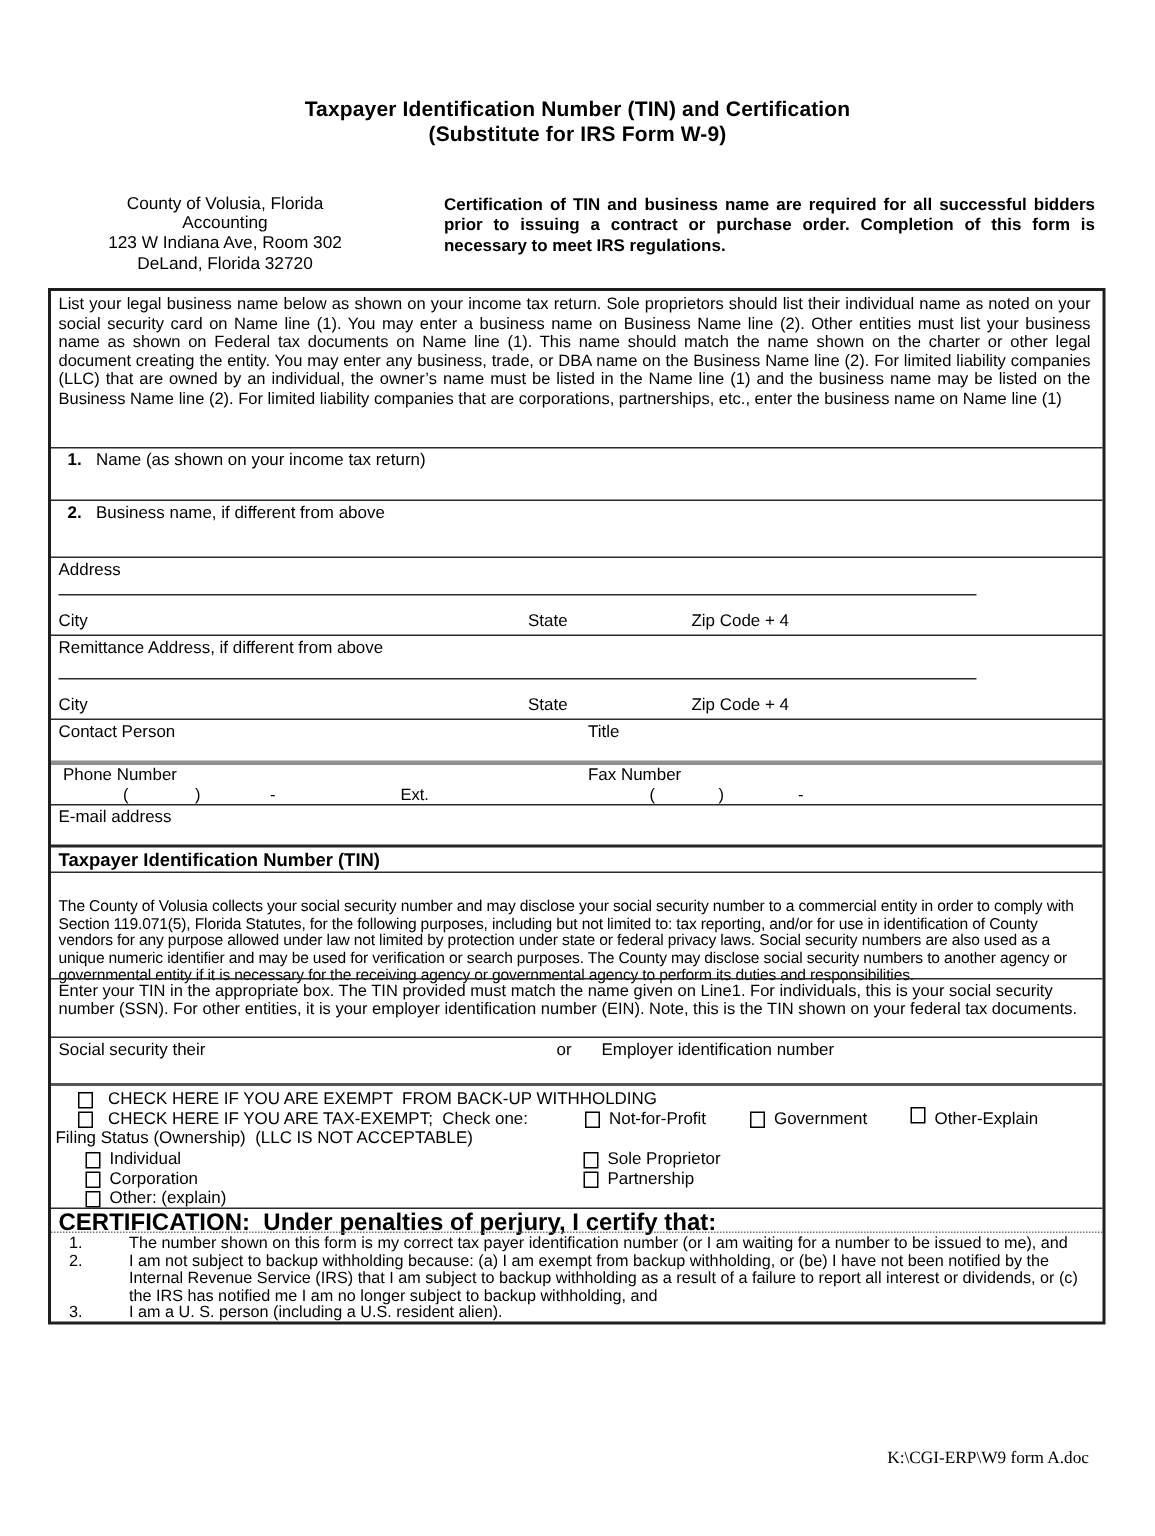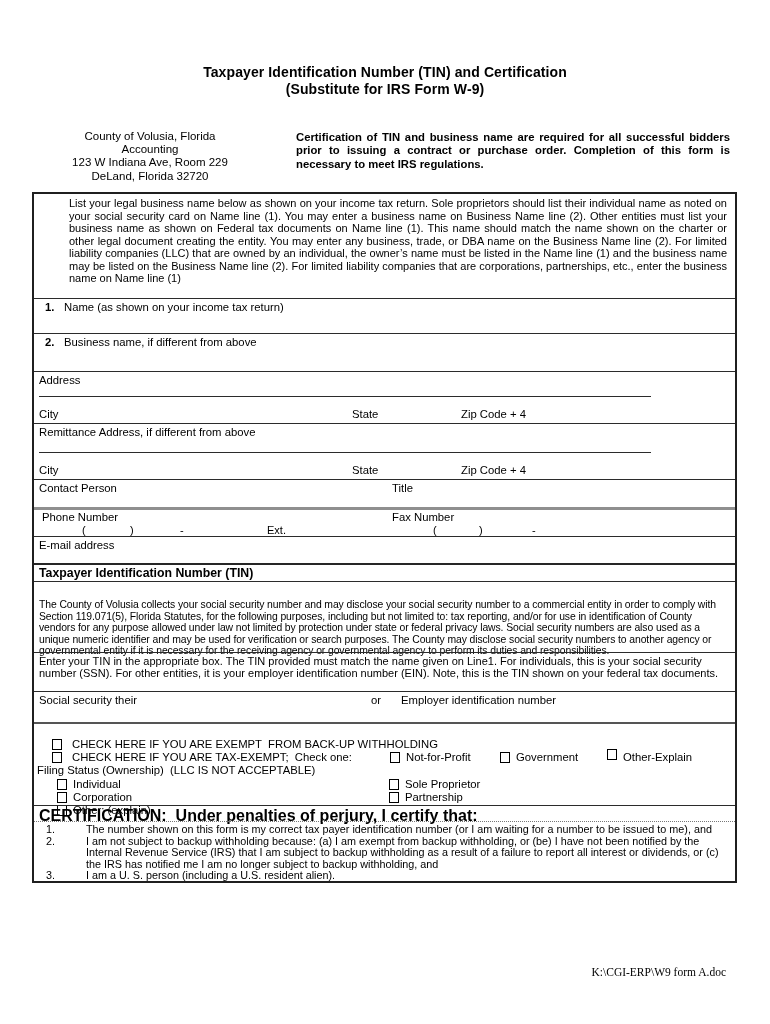--- a/index.html
+++ b/index.html
@@ -16,34 +16,34 @@
   .note{position:absolute;top:131px;left:296px;width:434px;font-size:11.3px;
         font-weight:bold;line-height:13.3px;text-align:justify;}
 
   .formtable{position:absolute;top:192px;left:32px;width:705px;
              border:2px solid #1f1f1f;box-sizing:border-box;background:#fff;}
   .row{position:relative;box-sizing:border-box;border-top:1px solid #2b2b2b;
        font-size:11.3px;}
   .row:first-child{border-top:none;}
 
   .r-intro{height:104px;padding:3px 8px 0 5px;font-size:11px;line-height:12.55px;
-           text-align:justify;margin-left:30px;}
+           text-align:justify;}
   .r-name{height:35px;}
   .r-bizname{height:38px;}
   .r-address{height:52px;}
   .r-remit{height:56px;}
   .r-contact{height:28px;}
   .r-phone{height:29px;border-top:3px solid #8f8f8f;}
   .r-email{height:27px;}
   .r-tinheader{height:18px;border-top:2px solid #262626;}
   .r-disclosure{height:71px;padding:17px 6px 0 5px;font-size:10.4px;
                 line-height:11.5px;letter-spacing:-0.1px;}
   .r-enter{height:39px;padding:2px 10px 0 5px;font-size:11px;line-height:12.2px;}
   .r-ssn{height:31px;}
-  .r-checks{height:83px;border-top:2px solid #555;padding-top:14px;}
+  .r-checks{height:83px;border-top:2px solid #555;padding-top:3px;}
   .r-certheader{height:16px;}
   .r-certlist{height:60px;border-top:1px dotted #777;font-size:10.8px;
               line-height:11.5px;padding-top:2px;}
   .r-signature{height:41px;border-top:2px solid #262626;}
 
   .cl{position:absolute;top:2px;left:5px;}
   .num{position:absolute;top:2px;left:11px;font-weight:bold;}
   .afternum{position:absolute;top:2px;left:30px;}
   .abs{position:absolute;}
   .input-line{position:absolute;left:5px;width:612px;height:0;
@@ -70,21 +70,21 @@
 <div class="page">
 
   <div class="title">
     <div>Taxpayer Identification Number (TIN) and Certification</div>
     <div>(Substitute for IRS Form W-9)</div>
   </div>
 
   <div class="county">
     <div class="b">County of Volusia, Florida</div>
     <div>Accounting</div>
-    <div>123 W Indiana Ave, Room 229</div>
+    <div>123 W Indiana Ave, Room 302</div>
     <div>DeLand, Florida 32720</div>
   </div>
 
   <div class="note">Certification of TIN and business name are required for all successful bidders prior to issuing a contract or purchase order.  Completion of this form is necessary to meet IRS regulations.</div>
 
   <div class="formtable">
 
     <div class="row r-intro"><span>List your </span><span class="b">legal business name</span><span> below </span><span class="b">as shown on your income tax return.  Sole proprietors</span><span> should list their individual name as noted on your social security card on Name line (1).  You may enter a business name on Business Name line (2).  Other entities must list your business name as shown on Federal tax documents on Name line (1).  This name should match the name shown on the charter or other legal document creating the entity.  You may enter any business, trade, or DBA name on the Business Name line (2).  For </span><span class="b">limited liability companies (LLC)</span><span> that are owned by an </span><span class="b">individual</span><span>, the owner’s name must be listed in the Name line (1) and the business name may be listed on the Business Name line (2).  For </span><span class="b">limited liability companies</span><span> that are corporations, partnerships, etc., enter the business name on Name line (1)</span></div>
 
     <div class="row r-name">

